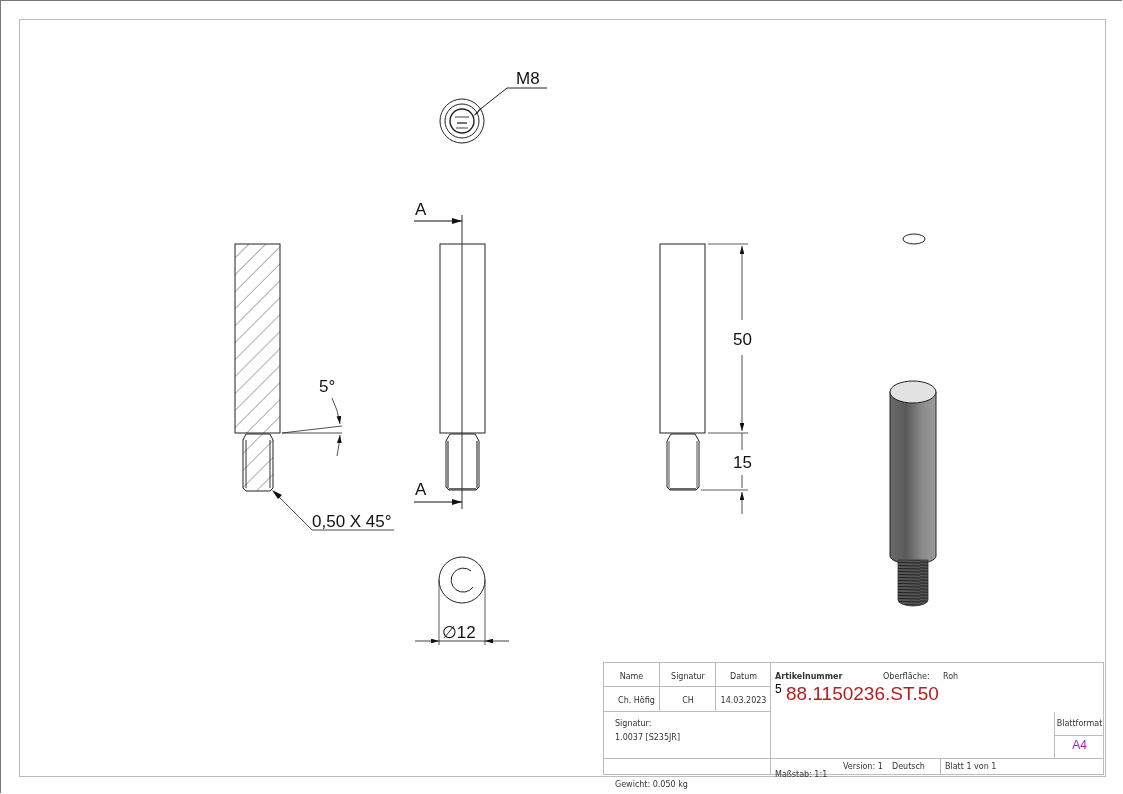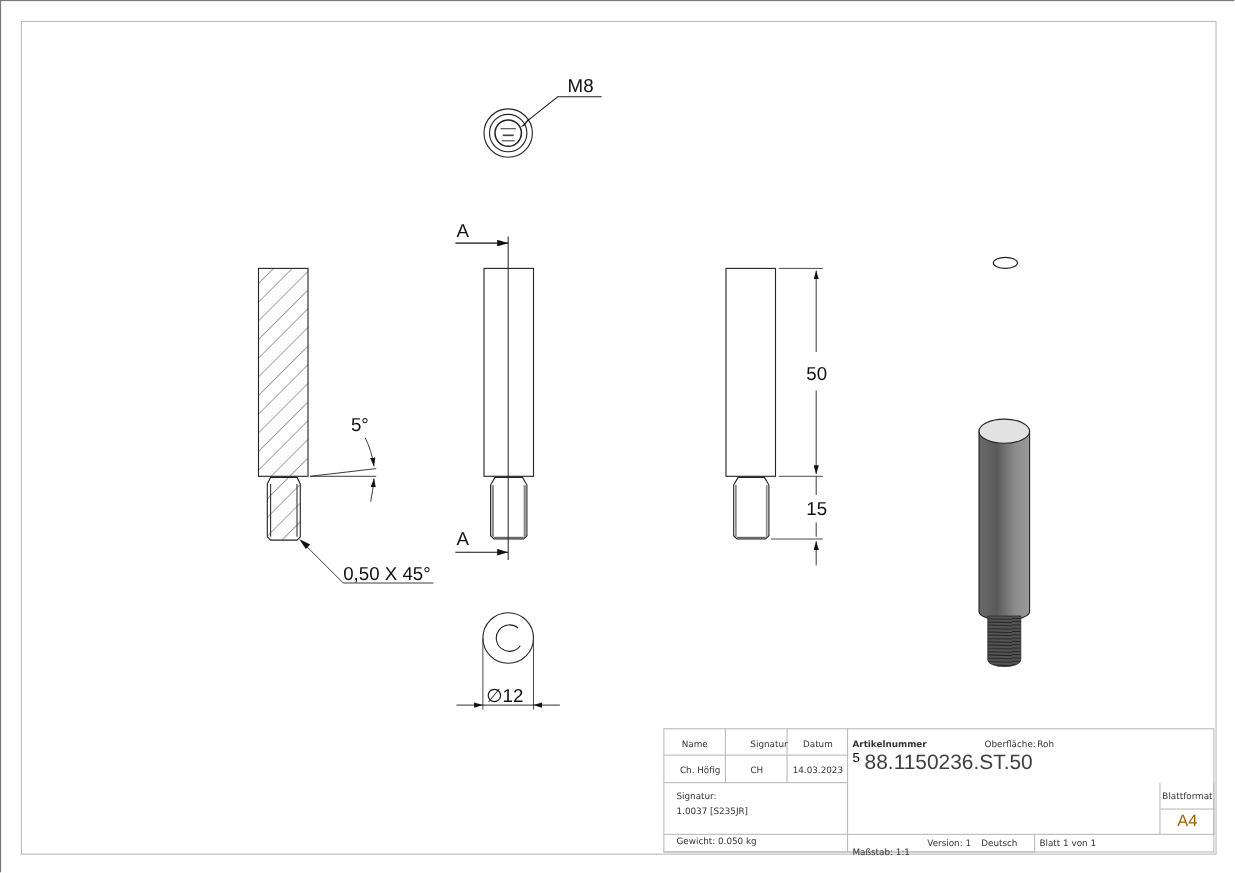--- a/index.html
+++ b/index.html
@@ -4,23 +4,23 @@
 <style>
   html,body{margin:0;padding:0;background:#fff;}
   body{width:1123px;height:794px;position:relative;overflow:hidden;font-family:"DejaVu Sans",sans-serif;color:#111;}
   .outer{position:absolute;left:0;top:0;width:1121px;height:792px;border-left:1px solid #777;border-top:1px solid #777;}
   .inner{position:absolute;left:19px;top:19px;width:1085px;height:756px;border:1px solid #bbb;}
   svg.draw{position:absolute;left:0;top:0;}
   .tb{position:absolute;left:603px;top:662px;width:501px;height:113px;font-size:8px;color:#333;}
   .tb .c{position:absolute;border-right:1px solid #bbb;border-bottom:1px solid #bbb;box-sizing:border-box;}
   .tb .txt{position:absolute;white-space:nowrap;}
   .center{text-align:center;}
-  .big{font-family:"Liberation Sans",sans-serif;font-size:19px;color:#404040;}
+  .big{font-family:"Liberation Sans",sans-serif;font-size:19px;color:#b91c1c;}
   .sup{font-family:"Liberation Sans",sans-serif;font-size:12px;color:#000;}
-  .fmt{font-family:"Liberation Sans",sans-serif;font-size:15px;color:#a16207;}
+  .fmt{font-family:"Liberation Sans",sans-serif;font-size:12px;color:#a21caf;}
   .dimtext{font-family:"Liberation Sans",sans-serif;font-size:17px;fill:#111;}
 </style>
 </head>
 <body>
 
 <div class="outer"></div>
 <div class="inner"></div>
 
 <svg class="draw" width="1123" height="794" viewBox="0 0 1123 794">
   <defs>
@@ -128,36 +128,36 @@
   <div class="c" style="left:57px;top:25px;width:56px;height:25px;"></div>
   <div class="c" style="left:113px;top:25px;width:55px;height:25px;"></div>
   <div class="c" style="left:0;top:50px;width:168px;height:47px;"></div>
   <div class="c" style="left:168px;top:50px;width:284px;height:47px;"></div>
   <div class="c" style="left:452px;top:50px;width:49px;height:24px;"></div>
   <div class="c" style="left:452px;top:74px;width:49px;height:23px;"></div>
   <div class="c" style="left:0;top:97px;width:168px;height:16px;"></div>
   <div class="c" style="left:168px;top:97px;width:170px;height:16px;"></div>
 
   <div class="txt center" style="left:0;top:10px;width:57px;">Name</div>
-  <div class="txt center" style="left:57px;top:10px;width:56px;text-align:right;">Signatur</div>
+  <div class="txt center" style="left:57px;top:10px;width:56px;">Signatur</div>
   <div class="txt center" style="left:113px;top:10px;width:55px;">Datum</div>
   <div class="txt center" style="left:0;top:34px;width:67px;">Ch. Höfig</div>
   <div class="txt center" style="left:57px;top:34px;width:56px;">CH</div>
   <div class="txt center" style="left:113px;top:34px;width:55px;">14.03.2023</div>
 
   <div class="txt" style="left:172px;top:10px;font-weight:bold;">Artikelnummer</div>
-  <div class="txt" style="left:292px;top:10px;">Oberfläche:</div>
+  <div class="txt" style="left:280px;top:10px;">Oberfläche:</div>
   <div class="txt" style="left:340px;top:10px;">Roh</div>
   <div class="txt sup" style="left:172px;top:20px;">5</div>
   <div class="txt big" style="left:183px;top:21px;">88.1150236.ST.50</div>
 
   <div class="txt" style="left:12px;top:57px;">Signatur:</div>
   <div class="txt" style="left:12px;top:71px;text-align:right;">1.0037 [S235JR]</div>
 
   <div class="txt center" style="left:452px;top:57px;width:49px;">Blattformat</div>
   <div class="txt center fmt" style="left:452px;top:76px;width:49px;">A4</div>
 
-  <div class="txt" style="left:12px;top:98px;">Gewicht: 0.050 kg</div>
+  <div class="txt" style="left:12px;top:118px;">Gewicht: 0.050 kg</div>
   <div class="txt" style="left:172px;top:108px;">Maßstab: 1:1</div>
   <div class="txt" style="left:240px;top:100px;">Version: 1</div>
   <div class="txt" style="left:289px;top:100px;">Deutsch</div>
   <div class="txt" style="left:342px;top:100px;">Blatt 1 von 1</div>
 </div>
 
 </body></html>

